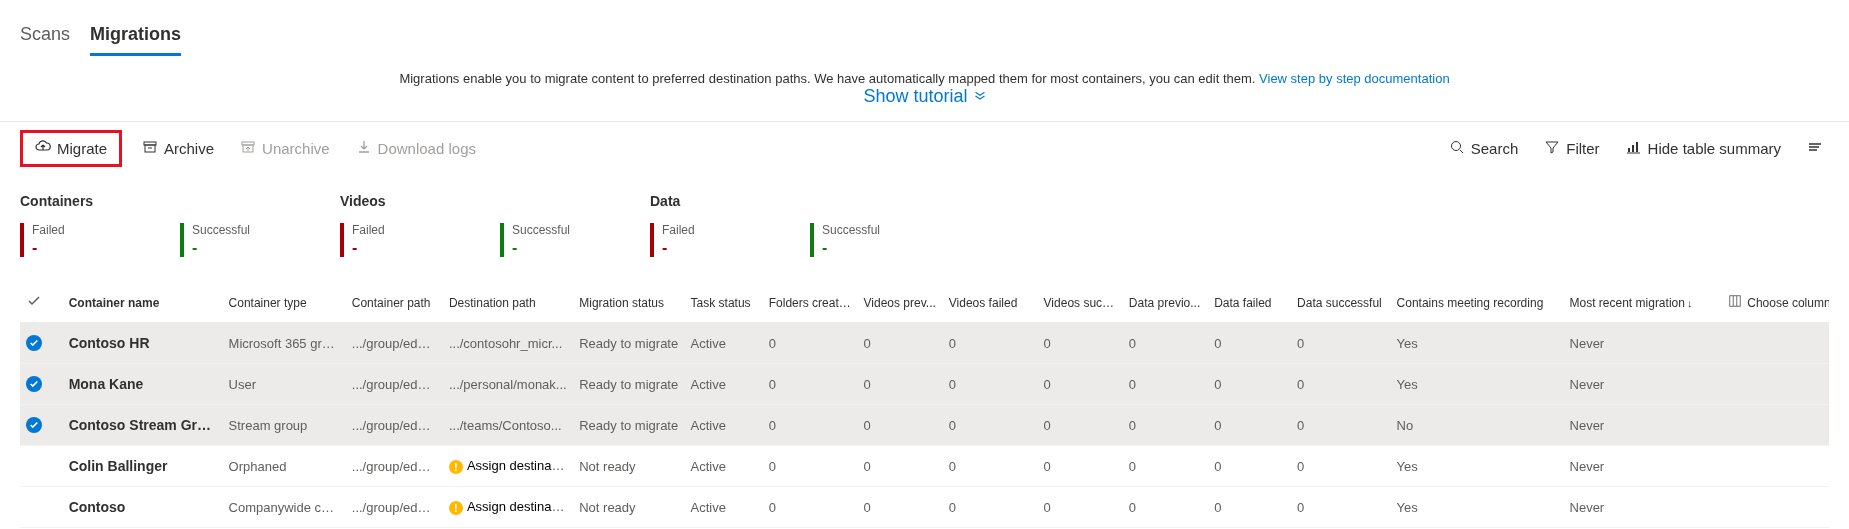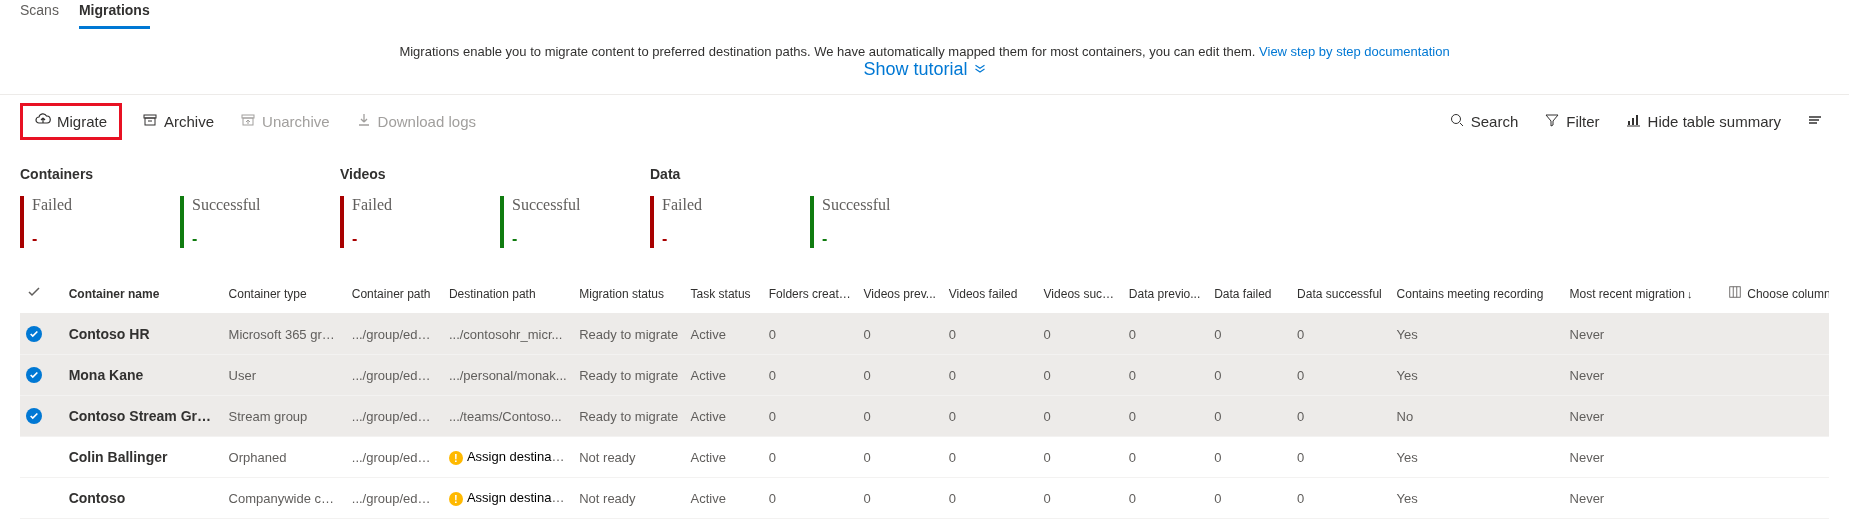--- a/index.html
+++ b/index.html
@@ -1,20 +1,20 @@
 <!DOCTYPE html>
 <html><head>
 <meta charset="utf-8">
 <style>
   * { box-sizing: border-box; margin: 0; padding: 0; }
   body { font-family: "Segoe UI", Arial, sans-serif; font-size: 13px; color: #323130; background: #fff; width: 1849px; }
   
   
   .tabs { display: flex; gap: 20px; padding: 0 20px; border-bottom: 1px solid transparent; }
-  .tab { padding: 2px 0 8px 0; font-size: 14px; color: #605e5c; cursor: pointer; border-bottom: 3px solid transparent; }
+  .tab { padding: 24px 0 8px 0; font-size: 18px; color: #605e5c; cursor: pointer; border-bottom: 3px solid transparent; }
   .tab.active { color: #323130; font-weight: 600; border-bottom-color: #0078d4; }
 
   
   .info-row { display: flex; justify-content: space-between; align-items: center; padding: 14px 20px 14px 20px; border-bottom: 1px solid #edebe9; flex-direction: column; }
   .info-text { color: #323130; font-size: 13px; }
   .info-text a { color: #0078d4; text-decoration: none; }
   .show-tutorial { color: #0078d4; display: flex; align-items: center; gap: 6px; cursor:pointer; font-size:18px; }
 
   
   .cmdbar { display: flex; justify-content: space-between; align-items: center; padding: 8px 20px; }
@@ -28,21 +28,21 @@
   .summary { display: flex; padding: 18px 20px 8px 20px; gap: 0; }
   .summary-group { flex: 0 0 auto; margin-right: 20px; }
   .summary-group.containers { width: 300px; }
   .summary-group.videos { width: 290px; }
   .summary-group.data { width: 300px; }
   .summary-title { font-weight: 700; font-size: 14px; margin-bottom: 14px; }
   .summary-cells { display: flex; gap: 90px; }
   .summary-cell { border-left: 4px solid; padding-left: 8px; min-width: 70px; }
   .summary-cell.failed { border-color: #a80000; }
   .summary-cell.success { border-color: #107c10; }
-  .summary-label { font-size: 16px; color: #605e5c; margin-bottom: 16px; font-family: Liberation Serif, serif; }
+  .summary-label { font-size: 12px; color: #605e5c; margin-bottom: 2px; }
   .summary-value { font-size: 16px; font-weight: 600; }
   .summary-value.failed { color: #a80000; }
   .summary-value.success { color: #107c10; }
 
   
   .table-wrap { padding: 0 20px; margin-top: 18px; }
   table { width: 100%; border-collapse: collapse; table-layout: fixed; }
   thead th { text-align: left; font-weight: 400; font-size: 12px; color: #323130; padding: 10px 6px; border-bottom: 1px solid #edebe9; white-space: nowrap; overflow:hidden; text-overflow:ellipsis; }
   thead th.bold { font-weight: 600; }
   tbody td { padding: 12px 6px; font-size: 13px; color: #605e5c; border-bottom: 1px solid #f3f2f1; white-space: nowrap; overflow:hidden; text-overflow:ellipsis; vertical-align: middle; }

